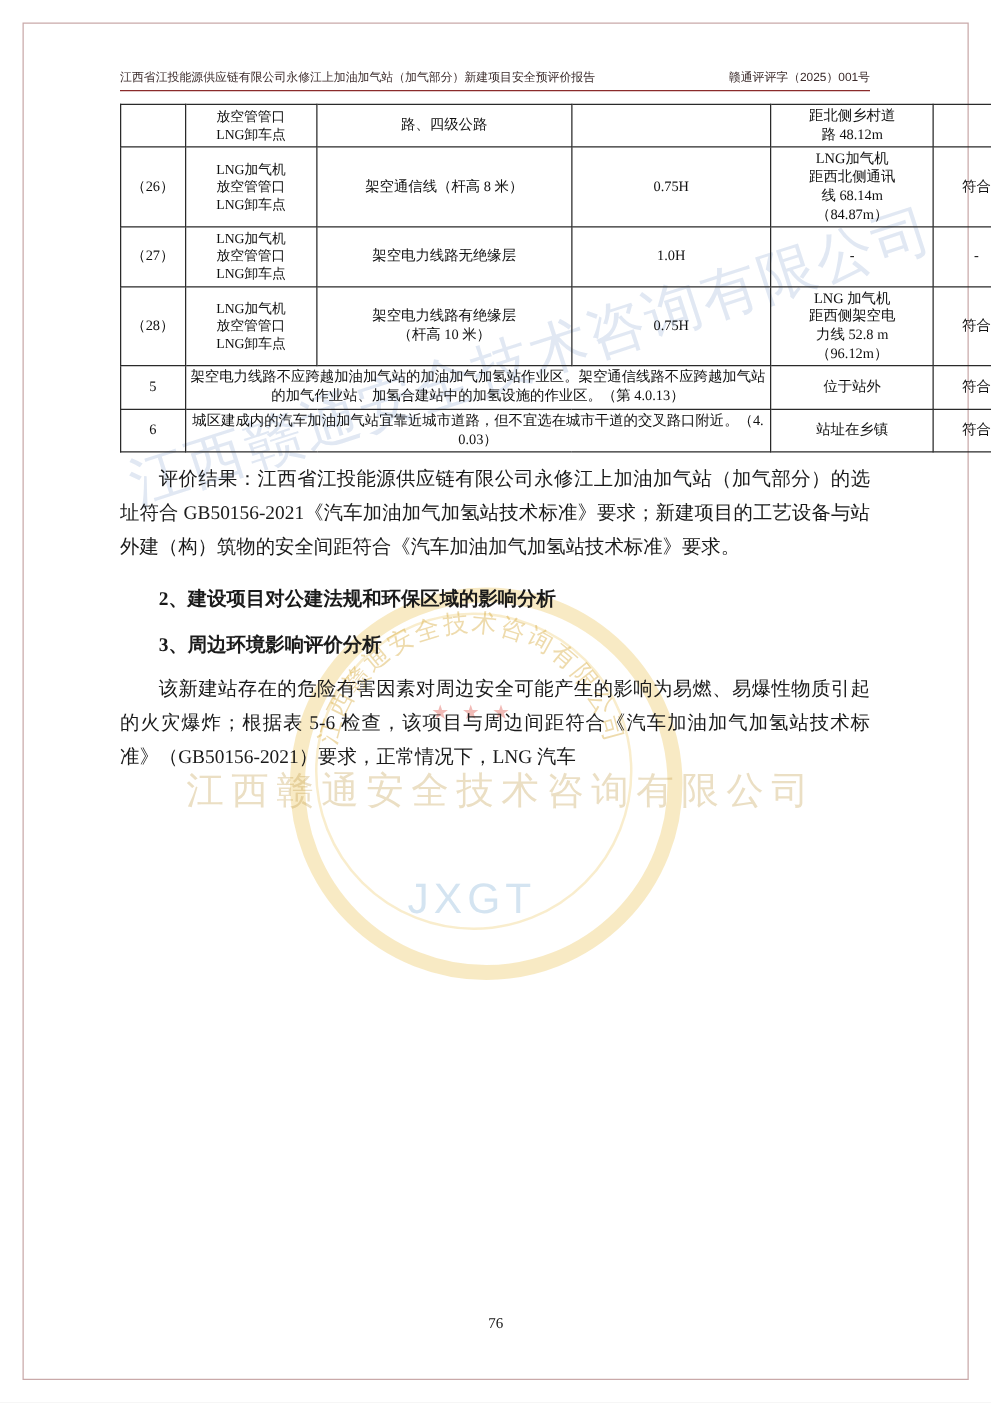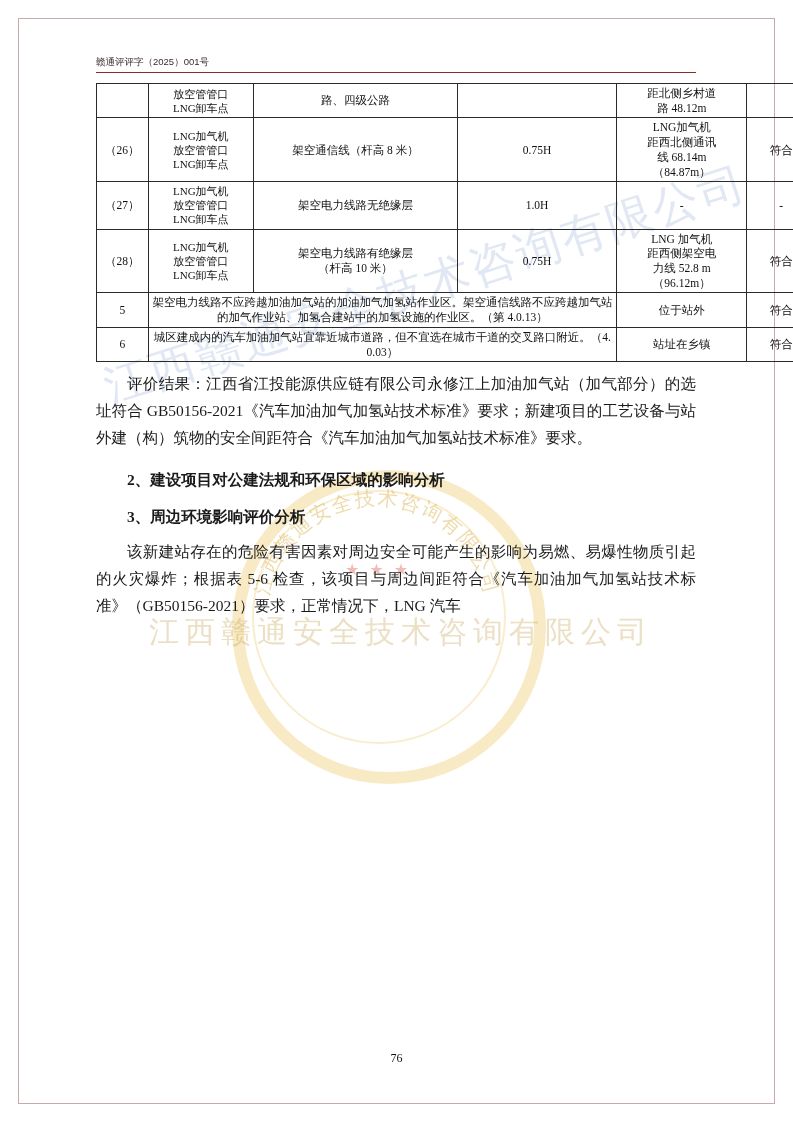--- a/index.html
+++ b/index.html
@@ -199,26 +199,28 @@
     <svg width="290" height="290" viewBox="0 0 290 290">
       <defs>
         <path id="arcpath" d="M 35,145 A 110,110 0 1 1 255,145"></path>
       </defs>
       <text>
         <textPath href="#arcpath" startOffset="50%" text-anchor="middle">江西赣通安全技术咨询有限公司</textPath>
       </text>
     </svg>
   </div>
   <div class="wm wm-stars">★ ★ ★</div>
+  <div class="wm wm-cn">JXGT</div>
   <div class="wm wm-diag">江西赣通安全技术咨询有限公司</div>
   <div class="wm wm-hz">江西赣通安全技术咨询有限公司</div>
 
   <div class="content">
 
     <div class="header-line">
+      <span class="header-left">江西省江投能源供应链有限公司永修江上加油加气站（加气部分）新建项目安全预评价报告</span>
       <span class="header-right">赣通评评字（2025）001号</span>
     </div>
 
     <table class="spec">
       <colgroup>
         <col class="col-no">
           <col class="col-obj">
           <col class="col-item">
         <col class="col-dist">
           <col class="col-actual">

